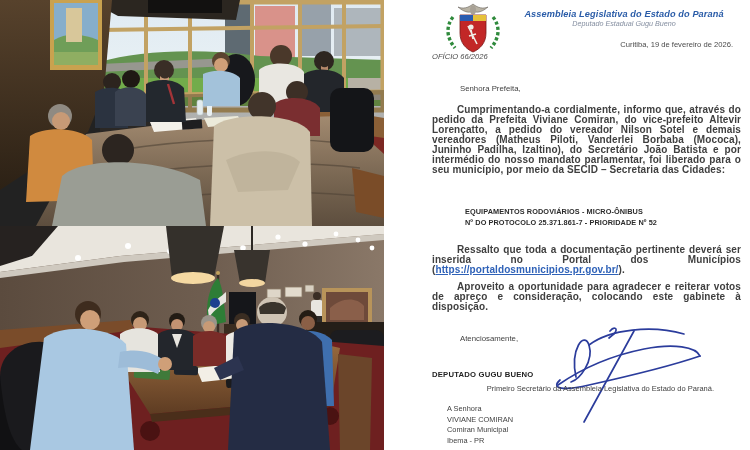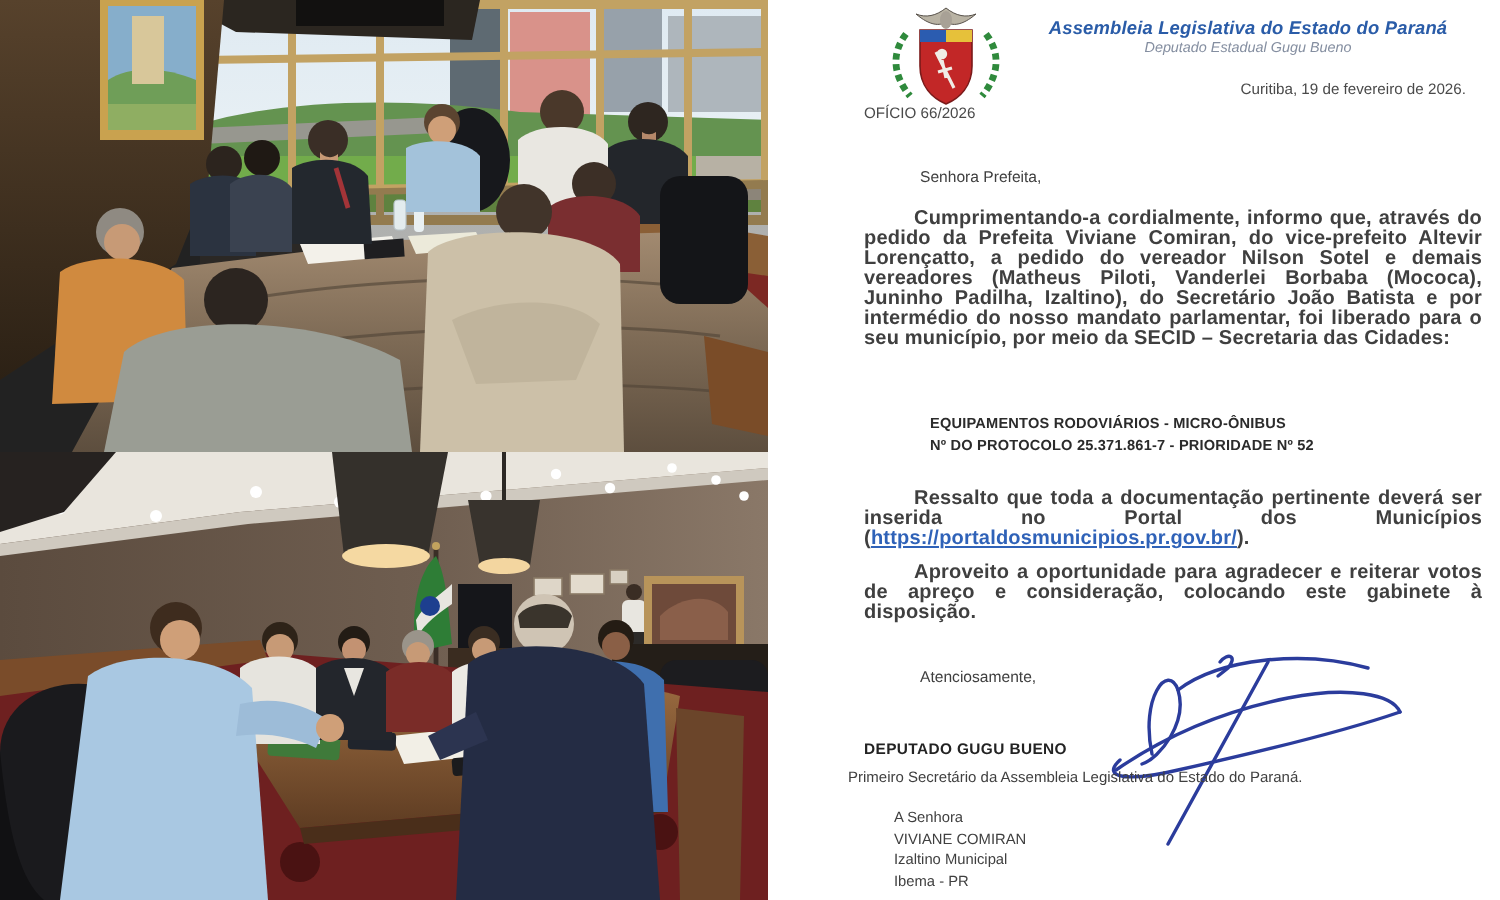--- a/index.html
+++ b/index.html
@@ -8,34 +8,34 @@
   
   .photos{position:absolute;left:0;top:0;width:384px;height:450px;background:#222;}
   .photo{position:absolute;left:0;width:384px;display:block;}
   
   .letter{position:absolute;left:384px;top:0;width:366px;height:450px;background:#fff;color:#3f3f3f;}
   .letter *{position:absolute;}
   .crest{left:57px;top:2px;width:64px;height:52px;}
   .head-block{left:118px;top:9px;width:244px;text-align:center;}
   .org{position:static;display:block;font-size:9.2px;font-weight:bold;font-style:italic;color:#2a5ca8;letter-spacing:.1px;}
   .deputy{position:static;display:block;font-size:7.2px;font-style:italic;color:#848ea0;margin-top:0;}
-  .oficio{left:48px;top:52px;font-size:7.6px;color:#4a4a4a;text-align:right;}
+  .oficio{left:48px;top:52px;font-size:7.6px;font-style:italic;color:#4a4a4a;text-align:right;}
   .dateline{right:17px;top:40px;font-size:7.6px;color:#4a4a4a;margin-left:36px;}
   .salutation{left:76px;top:84px;font-size:7.8px;}
   .para{left:48px;width:309px;font-size:10px;line-height:10px;text-align:justify;text-indent:25px;letter-spacing:.1px;font-weight:bold;}
   .p1{top:105px;}
   .grant{left:81px;top:207px;font-size:7.3px;line-height:10.8px;font-weight:bold;color:#2b2b2b;letter-spacing:.1px;}
   .grant span{position:static;display:block;}
   .p2{top:245px;}
   .p3{top:282px;}
   .closing{left:76px;top:334px;font-size:7.8px;}
   .siglink{color:#2f62b8;text-decoration:underline;cursor:pointer;}
   .signature-svg{left:108px;top:325px;width:225px;height:100px;overflow:visible;}
   .signer-name{left:48px;top:370px;width:270px;font-size:7.7px;font-weight:bold;color:#232323;letter-spacing:.2px;}
-  .signer-role{left:40px;top:384px;width:290px;text-align:left;font-size:7.5px;}
+  .signer-role{left:40px;top:384px;width:290px;text-align:right;font-size:7.5px;}
   .recipient{left:63px;top:404px;font-size:7.4px;line-height:10.5px;}
   .recipient span{position:static;display:block;}
 </style>
 </head>
 <body>
 
 <div id="stage">
 
   <div class="photos">
 
@@ -341,17 +341,17 @@
         <path d="M142,6 L92,97"></path>
       </g>
     </svg>
 
     <div class="signer-name">DEPUTADO GUGU BUENO</div>
     <div class="signer-role">Primeiro Secretário da Assembleia Legislativa do Estado do Paraná.</div>
 
     <div class="recipient">
       <span>A Senhora</span>
       <span>VIVIANE COMIRAN</span>
-      <span>Izaltino Municipal</span>
+      <span>Comiran Municipal</span>
       <span>Ibema - PR</span>
     </div>
   </div>
 </div>
 
 </body></html>

